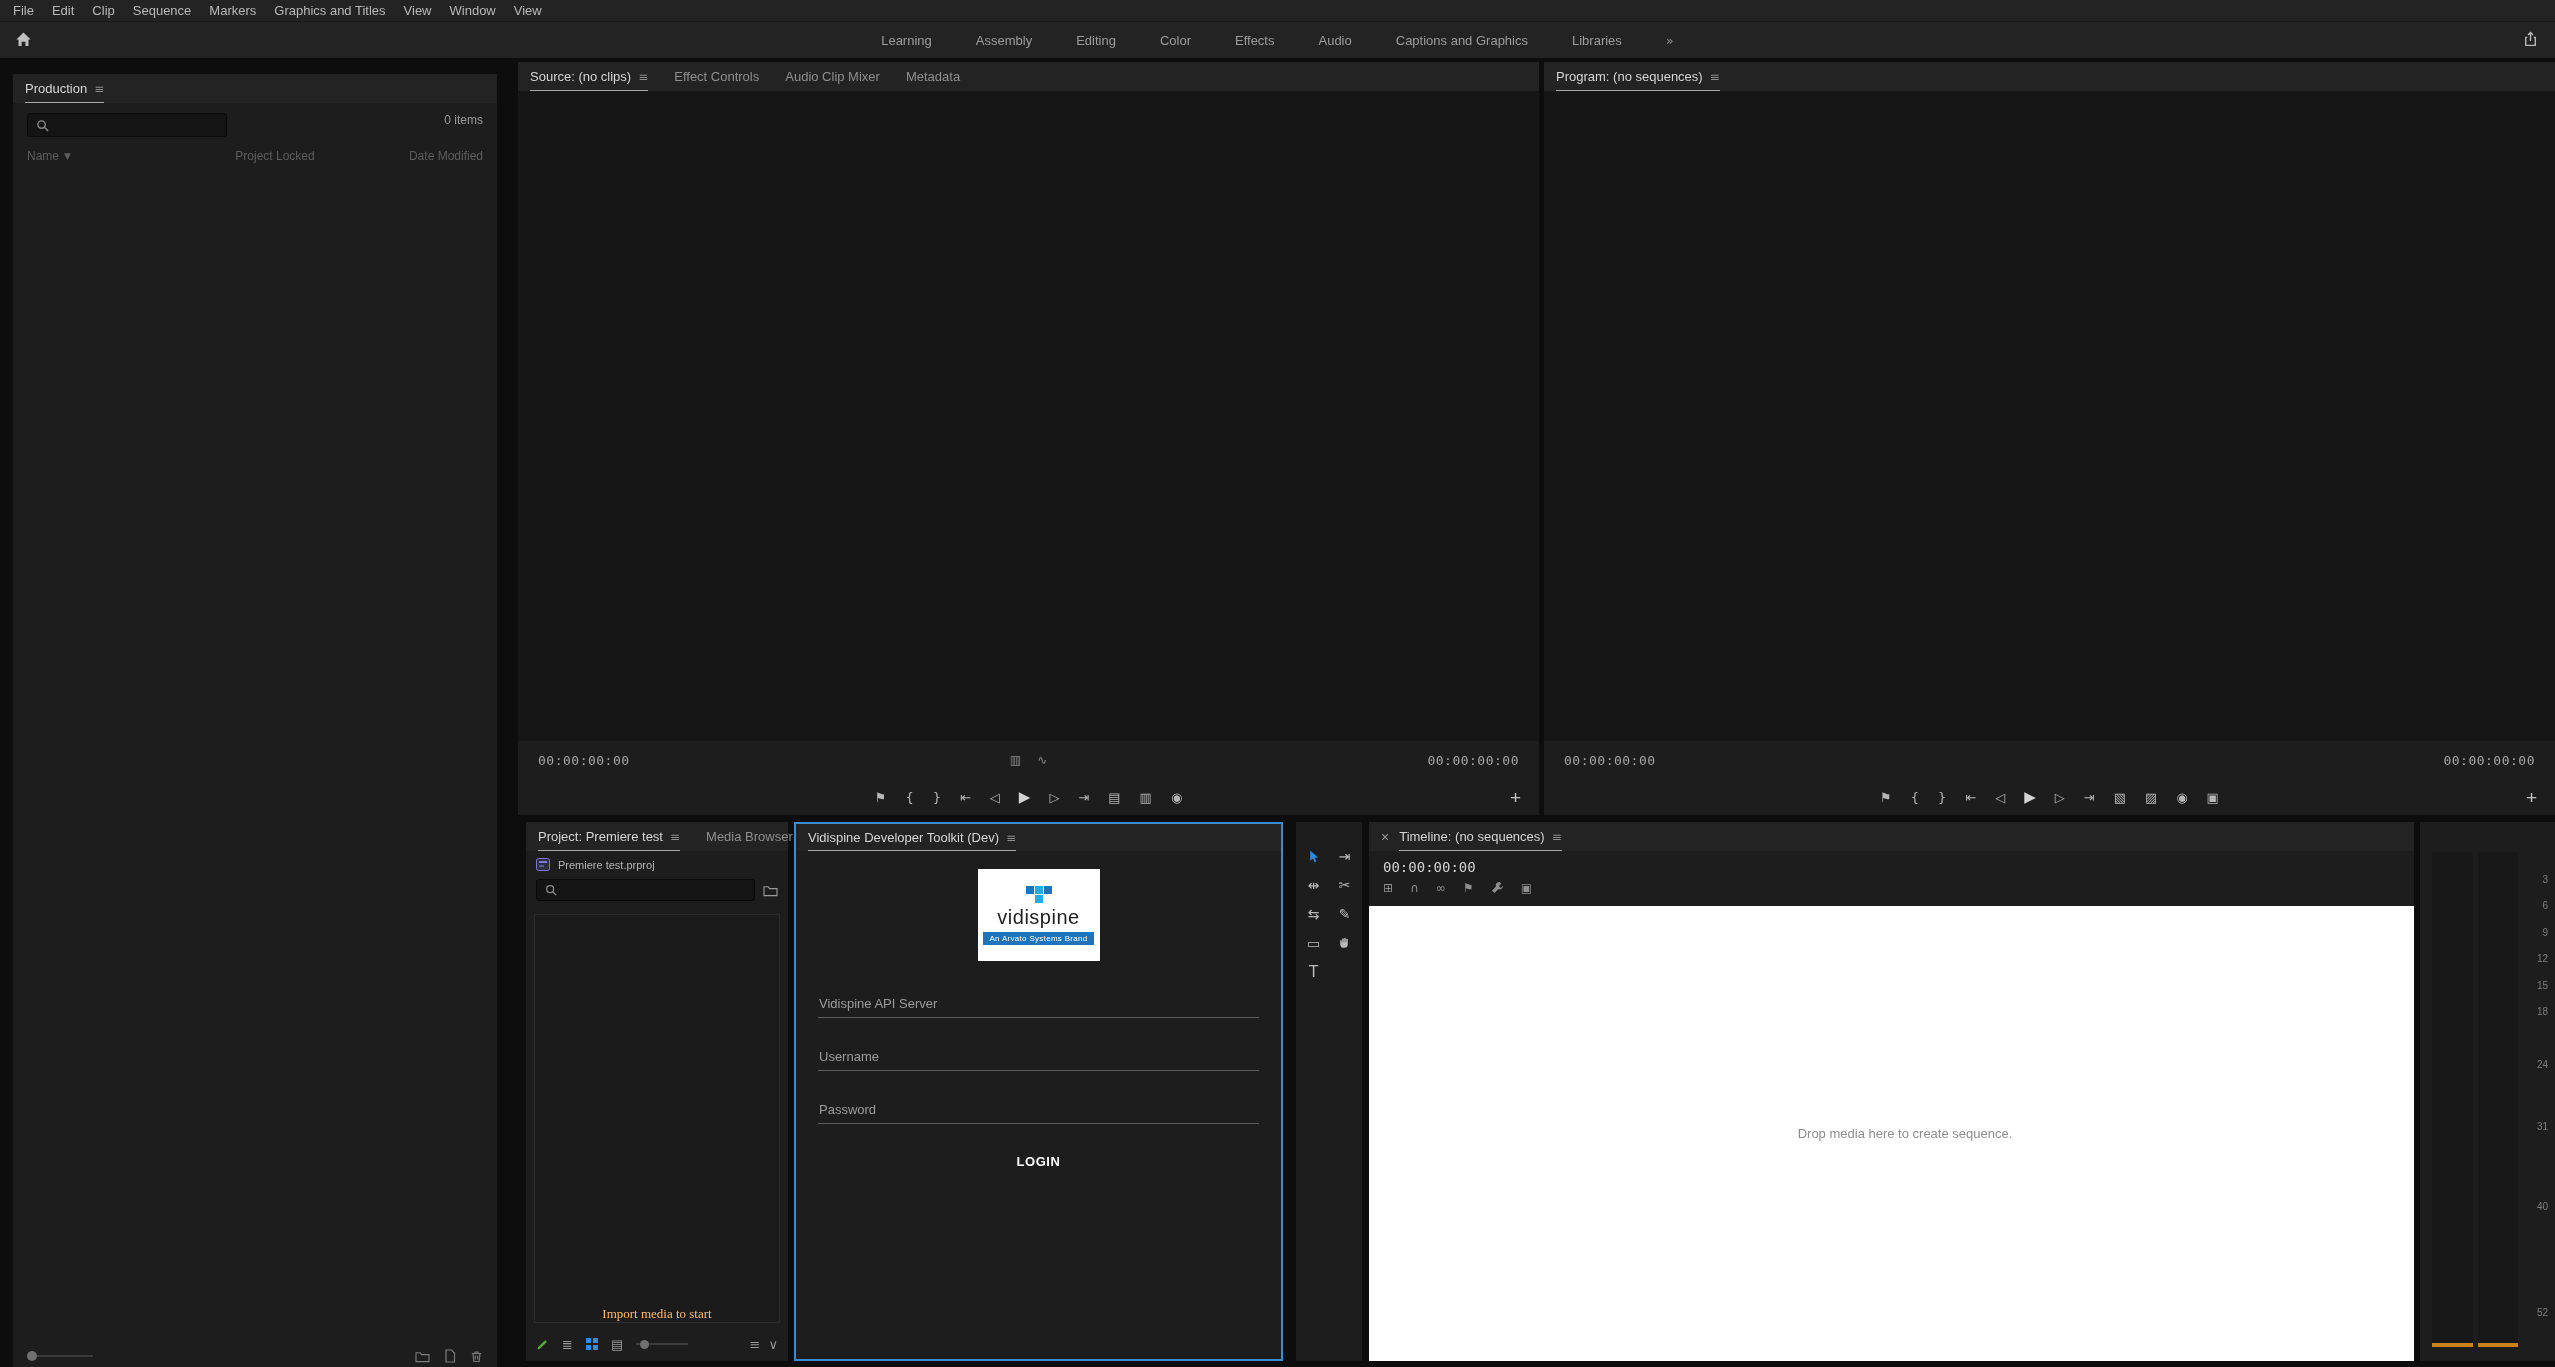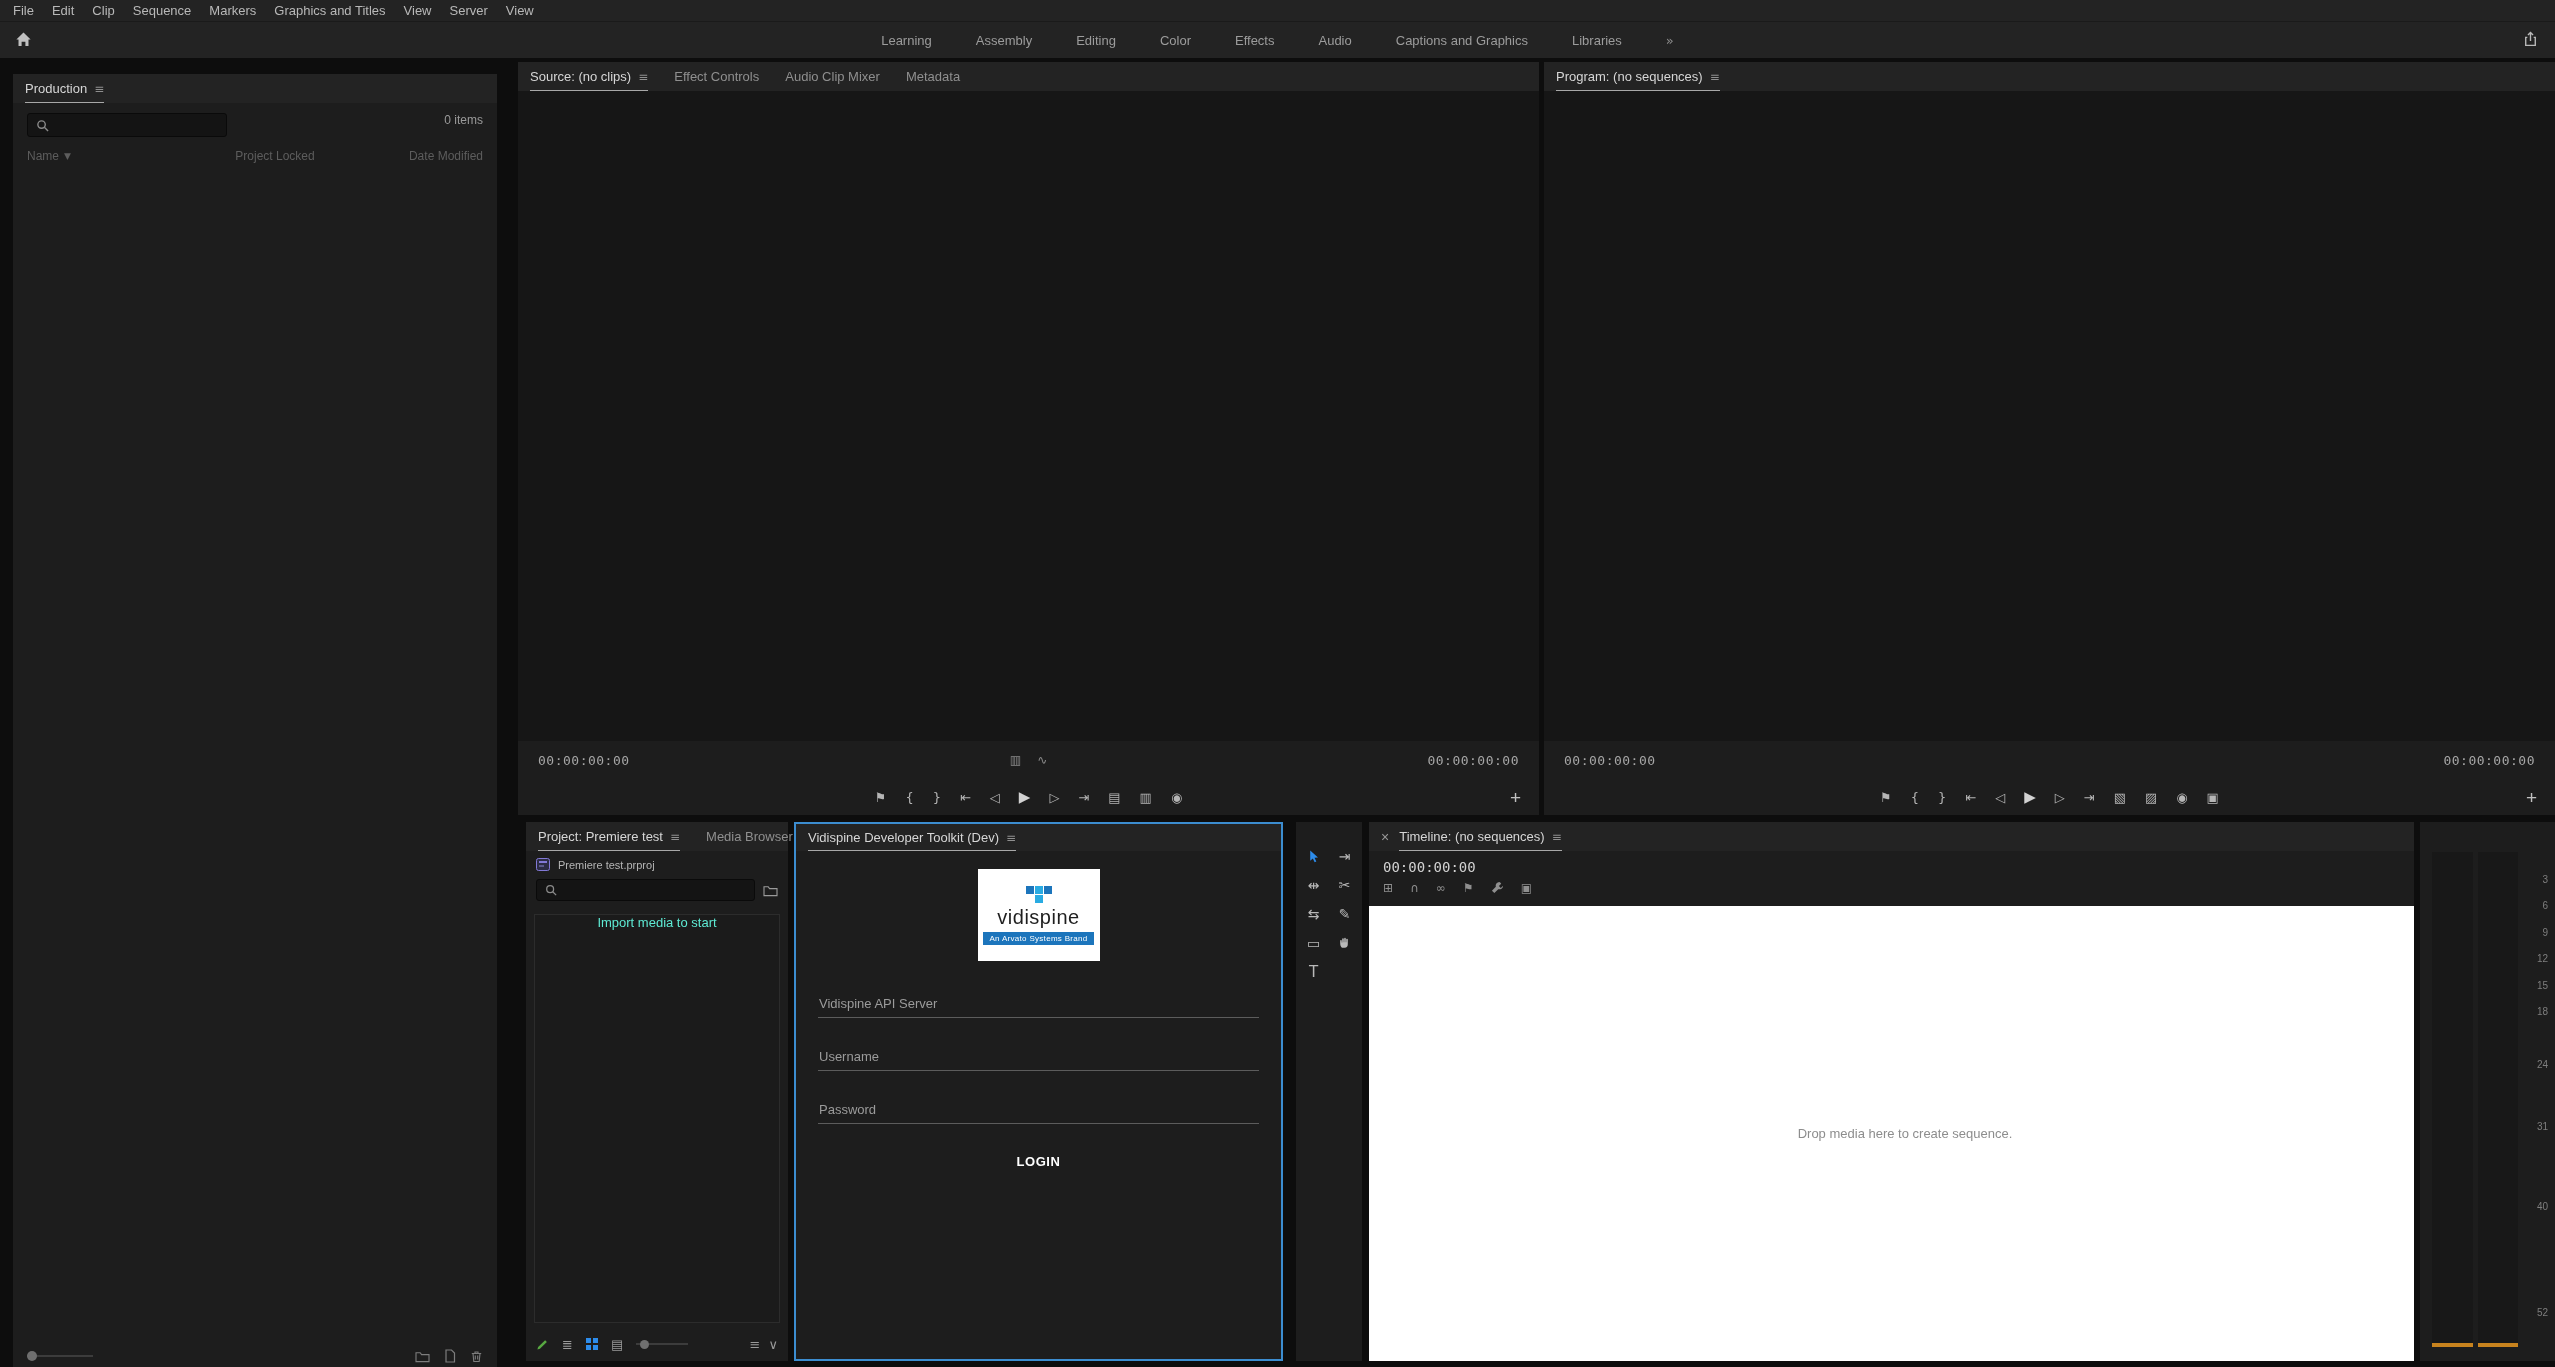--- a/index.html
+++ b/index.html
@@ -87,22 +87,22 @@
   .add-btn { position:absolute; right:18px; font-size:19px; color:#c0c0c0; cursor:pointer; line-height:1; }
 
   
   .project-panel { left:526px; top:822px; width:262px; height:539px; }
   .file-row { display:flex; align-items:center; gap:8px; padding:7px 10px 3px; font-size:11px; color:#b5b5b5; }
   .proj-search-row { display:flex; align-items:center; gap:8px; padding:5px 10px; }
   .proj-search-row .searchbox { flex:1; height:22px; width:auto; }
   .media-area {
     position:absolute; top:92px; left:8px; right:8px; bottom:38px;
     border:1px solid #2c2c2c; background:#1b1b1b;
-    display:flex; align-items:flex-start; justify-content:center;
-    color:#5eead4; font-size:13px;
+    display:flex; align-items:flex-end; justify-content:center;
+    color:#fdba74; font-size:13px;font-family:Liberation Serif, serif;
   }
   .proj-footer {
     position:absolute; bottom:0; left:0; right:0; height:34px;
     display:flex; align-items:center; gap:13px; padding:0 10px;
   }
   .pf-glyph { font-family:"DejaVu Sans",sans-serif; color:#9a9a9a; font-size:13px; cursor:pointer; line-height:1; }
   .grid-icon { display:grid; grid-template-columns:5px 5px; grid-auto-rows:5px; gap:2px; cursor:pointer; }
   .grid-icon span { background:#2d8ceb; display:block; }
   .pf-slider { position:relative; width:52px; height:12px; cursor:pointer; }
   .pf-slider .ztrack { position:absolute; top:5px; left:0; right:0; height:2px; background:#3c3c3c; }
@@ -176,21 +176,21 @@
 <div class="app">
 
   <div class="menubar">
     <span class="mitem">File</span>
     <span class="mitem">Edit</span>
     <span class="mitem">Clip</span>
     <span class="mitem">Sequence</span>
     <span class="mitem">Markers</span>
     <span class="mitem">Graphics and Titles</span>
     <span class="mitem">View</span>
-    <span class="mitem">Server</span>
+    <span class="mitem">Window</span>
     <span class="mitem">View</span>
   </div>
 
   <div class="wsbar">
     <span class="home-btn">
       <svg width="19" height="19" viewBox="0 0 16 16">
           <path d="M8 2.2 L14 8 H12.2 V13.5 H9.6 V9.8 H6.4 V13.5 H3.8 V8 H2 Z" fill="#c0c0c0"></path>
         </svg>
     </span>
     <div class="ws-tabs">

